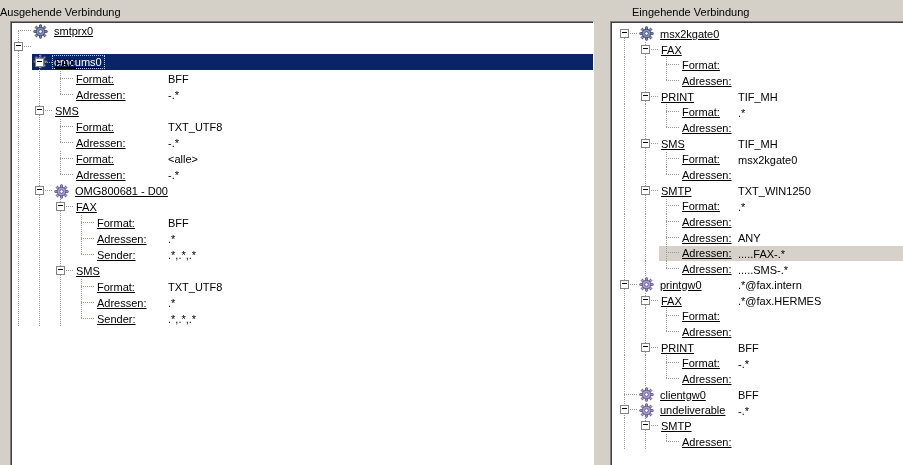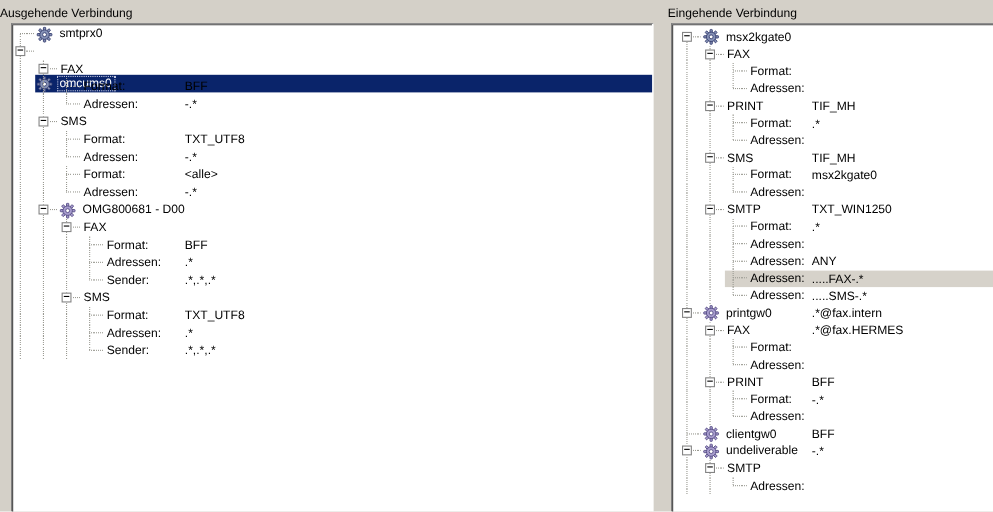--- a/index.html
+++ b/index.html
@@ -7,30 +7,30 @@
     width:903px;height:465px;overflow:hidden;position:relative;
     background:#d4d0c8;
     font-family:"Liberation Sans","DejaVu Sans",sans-serif;
     font-size:11px;color:#000;
     -webkit-font-smoothing:none;
   }
   .panel-title{
     position:absolute;top:5px;height:14px;line-height:14px;white-space:nowrap;
   }
   #title-out{left:0;}
-  #title-in{left:607px;}
+  #title-in{left:632px;}
   .tree{
     position:absolute;top:21px;bottom:0;background:#fff;
     border-top:1px solid #808080;border-left:1px solid #808080;
     box-shadow:inset 1px 1px 0 #404040;
     overflow:hidden;
   }
   #tree-out{left:10px;width:582px;border-right:1px solid #ffffff;padding-top:1px;}
   #tree-in{left:610px;width:293px;padding-left:6px;padding-top:4px;}
-  .row{display:flex;align-items:flex-start;position:relative;width:100%;}
+  .row{display:flex;align-items:center;position:relative;width:100%;text-decoration:underline;}
   #tree-out .row{height:16px;}
   #tree-in .row{height:15.7px;}
   .cell{flex:none;width:21px;height:100%;position:relative;}
   
   .cell.v::before,.cell.ct::before,.cell.cl::before,.cell.cf::before{
     content:"";position:absolute;left:7px;width:1px;top:0;bottom:0;
     background-image:repeating-linear-gradient(to bottom,var(--line) 0 1px,transparent 1px 2px);
   }
   .cell.cl::before{bottom:50%;}
   .cell.cf::before{top:50%;}

